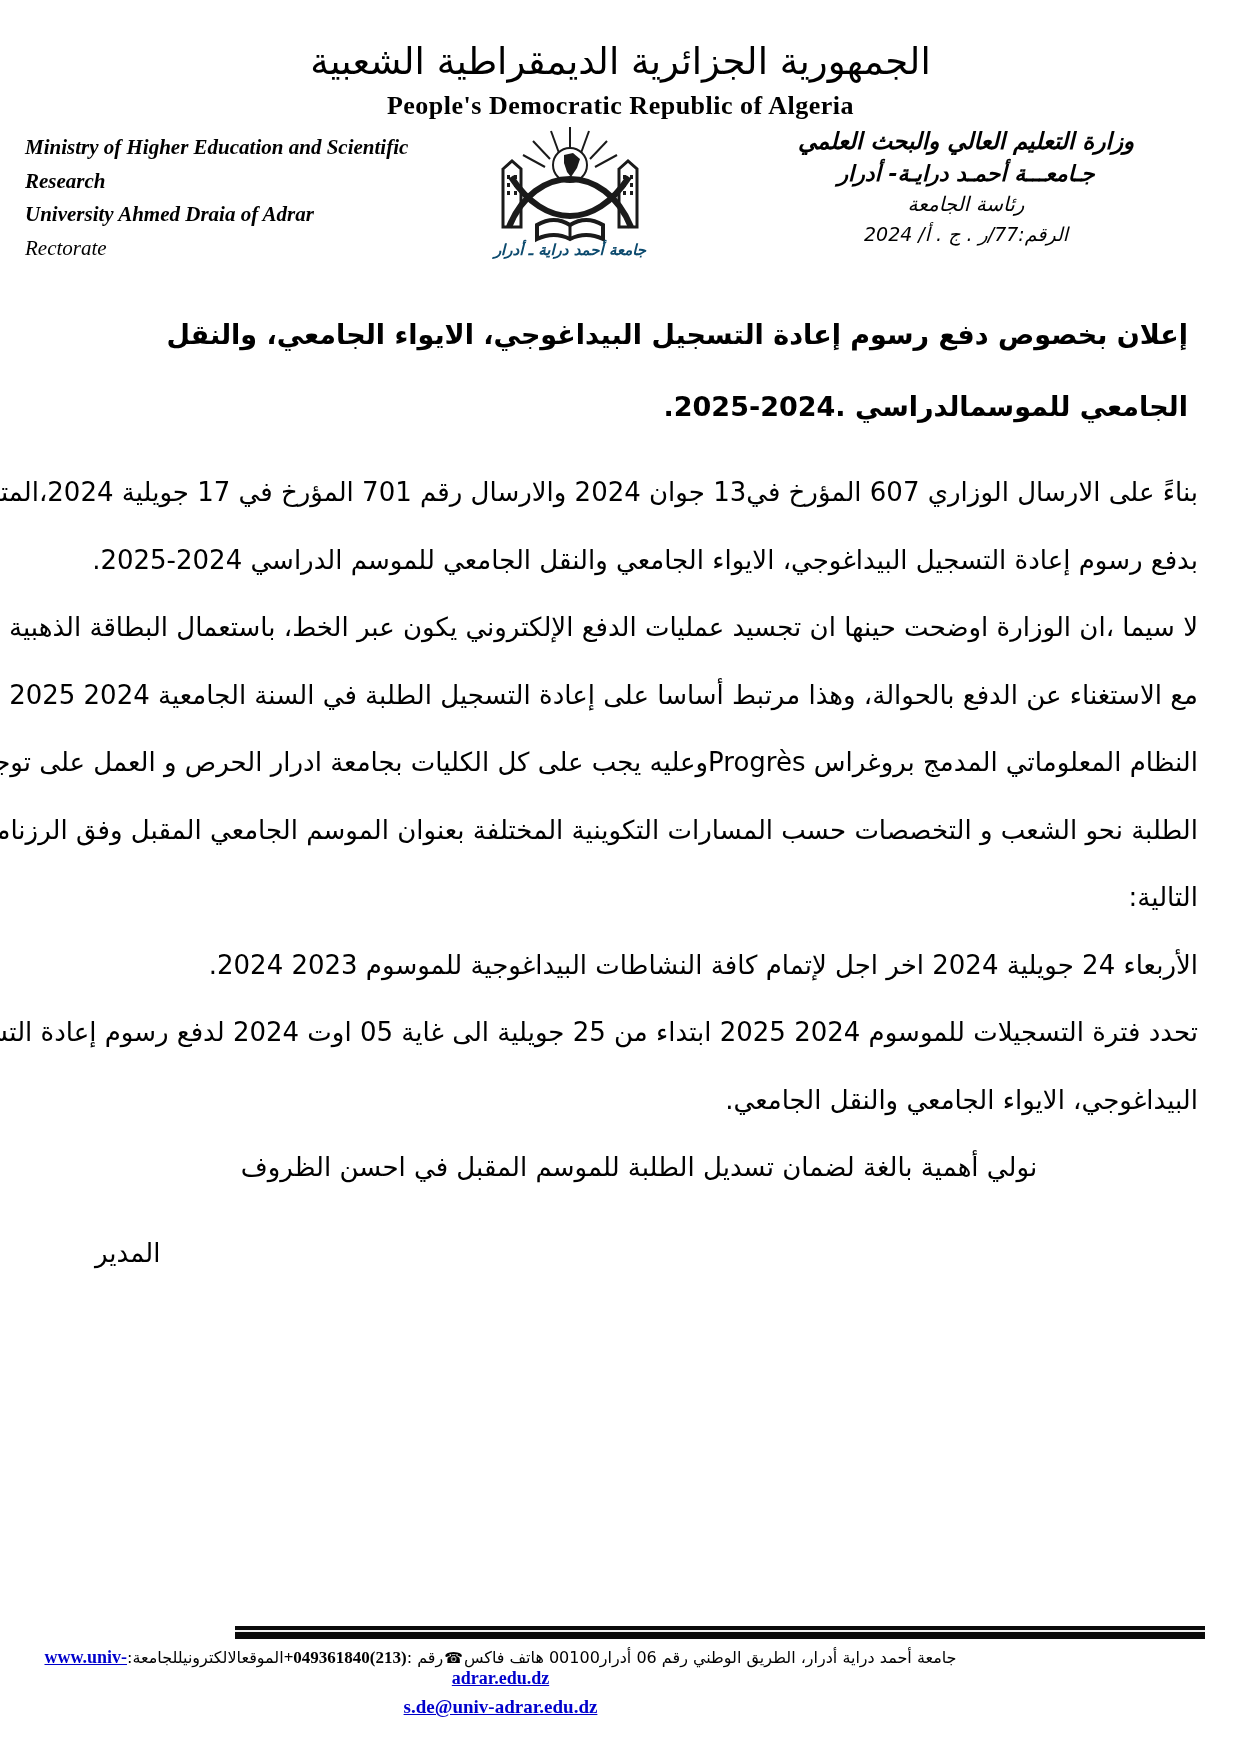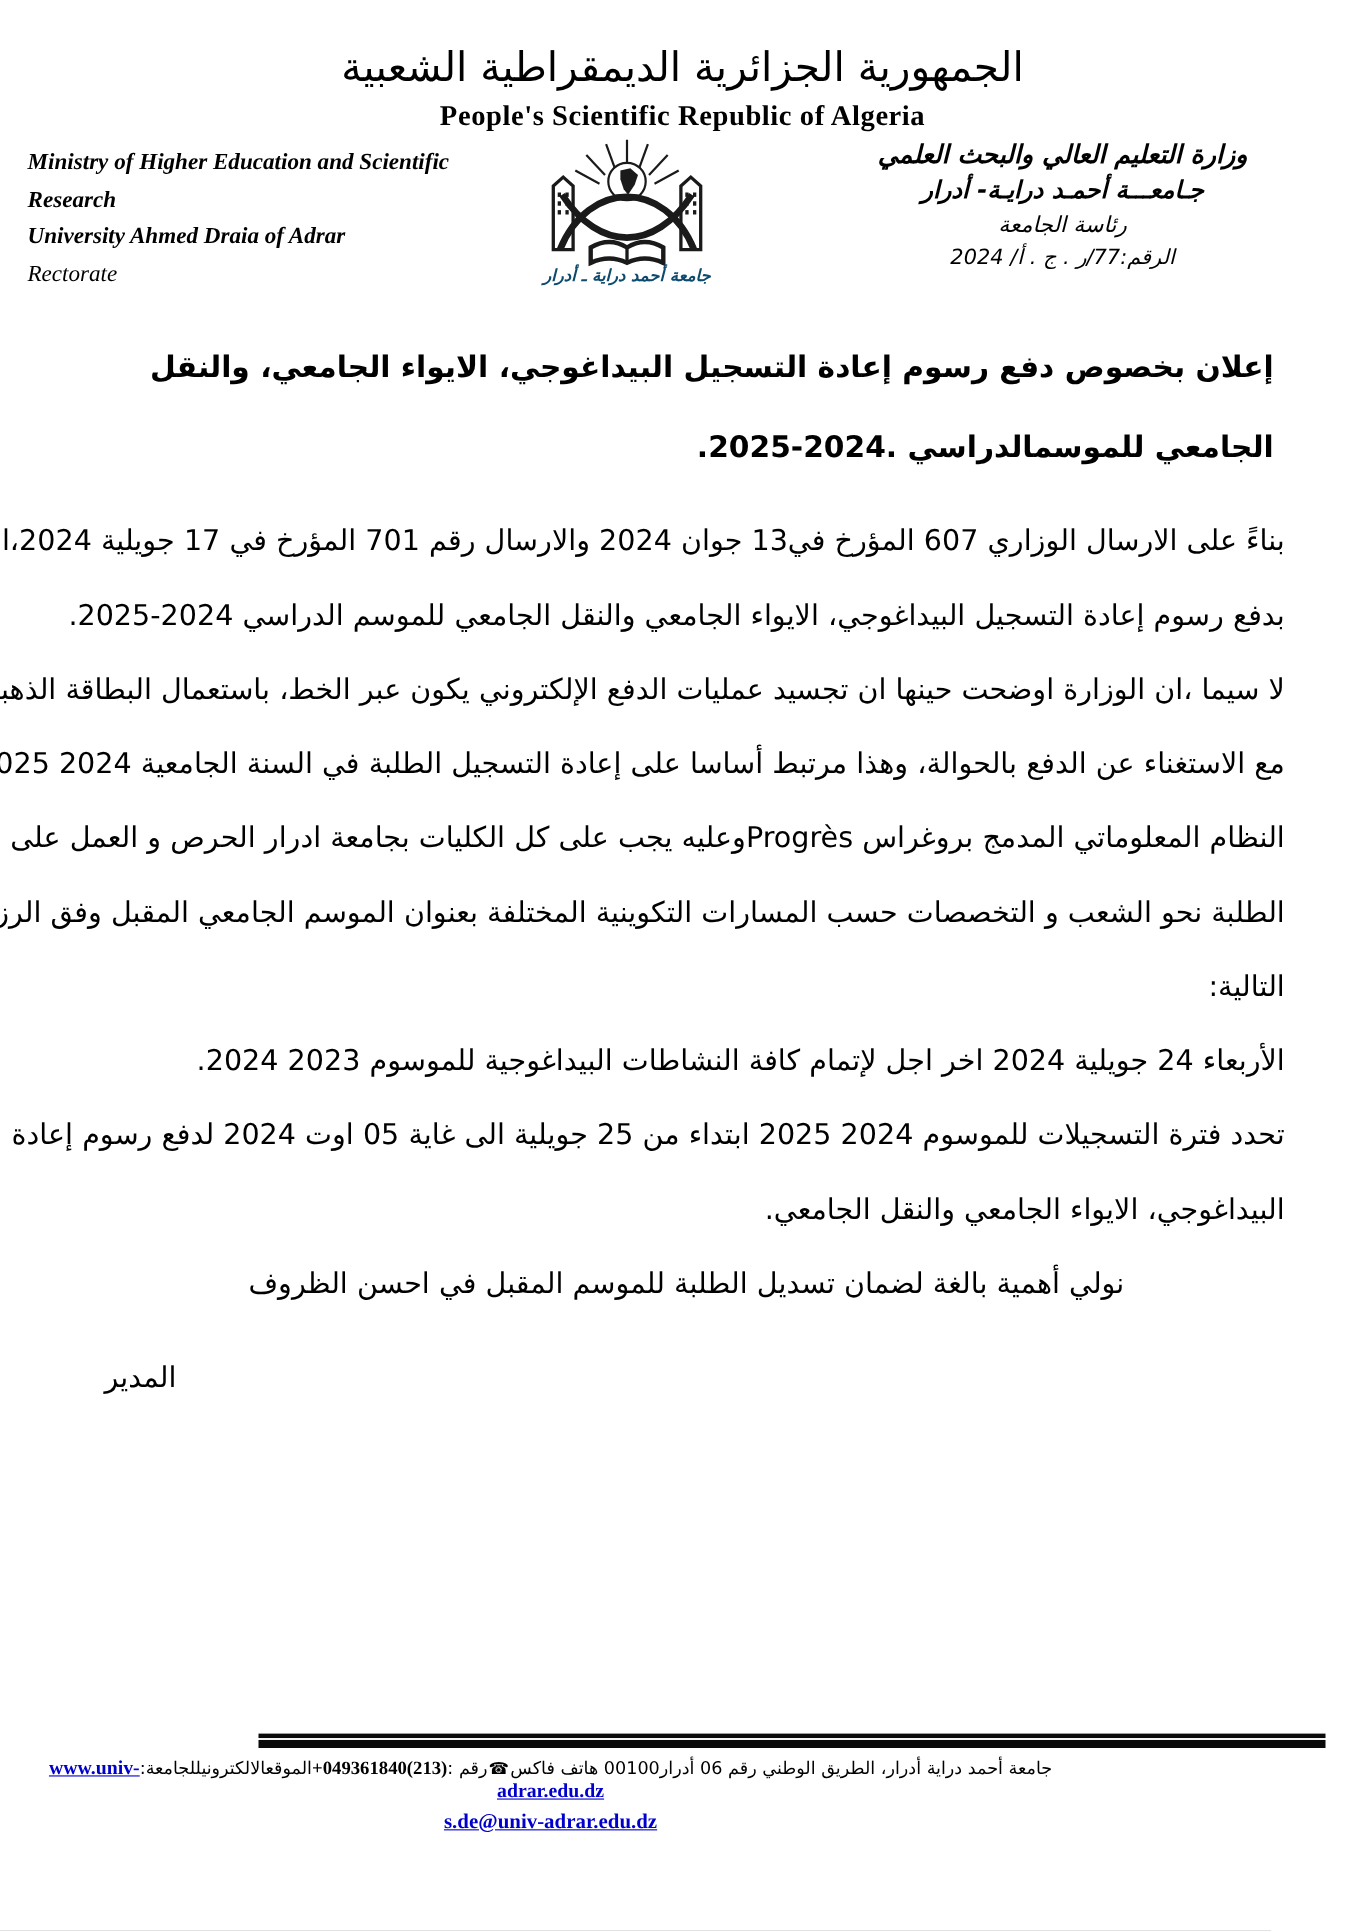--- a/index.html
+++ b/index.html
@@ -69,21 +69,21 @@
     direction: rtl;
     padding-top: 2px;
   }
   .hr-1 { font-size: 23px; font-weight: bold; line-height: 1.45; }
   .hr-2 { font-size: 22px; font-weight: bold; line-height: 1.45; }
   .hr-3 { font-size: 20px; line-height: 1.45; }
   .hr-4 { font-size: 19px; line-height: 1.6; }
   
   .doc-body {
     direction: rtl;
-    margin: 26px 73px 0 80px;
+    margin: 26px 43px 0 80px;
     font-size: 26px;
   }
   .body-title {
     font-weight: bold;
     font-size: 27px;
     line-height: 72px;
     text-align: right;
     padding-right: 10px;
     margin-bottom: 16px;
   }
@@ -97,21 +97,21 @@
     text-align: center;
   }
   .signature {
     direction: rtl;
     font-size: 26px;
     margin-top: 36px;
     text-align: left;
     padding-left: 95px;
   }
   
-  .footer { position: absolute; left: 0; top: 1576px; width: 1001px; }
+  .footer { position: absolute; left: 0; top: 1626px; width: 1001px; }
   .footer-bar {
     margin-left: 235px;
     width: 970px;
     height: 14px;
     background: linear-gradient(to bottom,
       #0a0a0a 0px, #0a0a0a 4px,
       #f2f2f2 4px, #f2f2f2 6px,
       #0a0a0a 6px, #0a0a0a 13px,
       transparent 13px);
   }
@@ -143,21 +143,21 @@
   .email-suffix { font-size: 14px; color: #222; }
   
   .logo-svg { display: block; margin: 0 auto; }
 </style>
 </head>
 <body>
 
 <div class="page">
 
   <div class="hdr-title-ar">الجمهورية الجزائرية الديمقراطية الشعبية</div>
-  <div class="hdr-title-en">People's Scientific Republic of Algeria</div>
+  <div class="hdr-title-en">People's Democratic Republic of Algeria</div>
 
   <div class="hdr-row">
     <div class="hdr-left">
       <div class="hl-bold">Ministry of Higher Education and Scientific</div>
       <div class="hl-bold">Research</div>
       <div class="hl-bold">University Ahmed Draia of Adrar</div>
       <div class="hl-reg">Rectorate</div>
     </div>
 
     <div class="hdr-logo">

